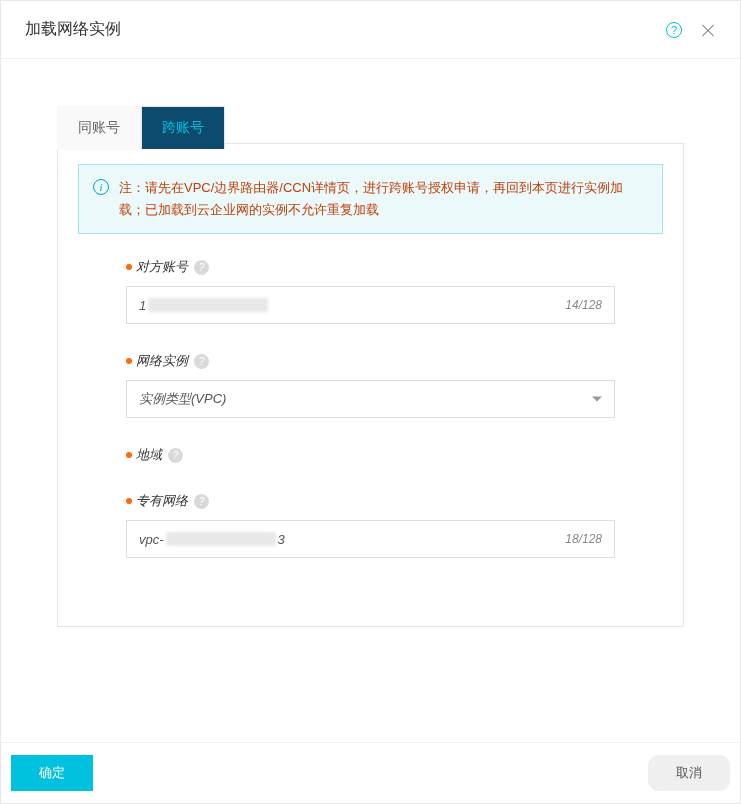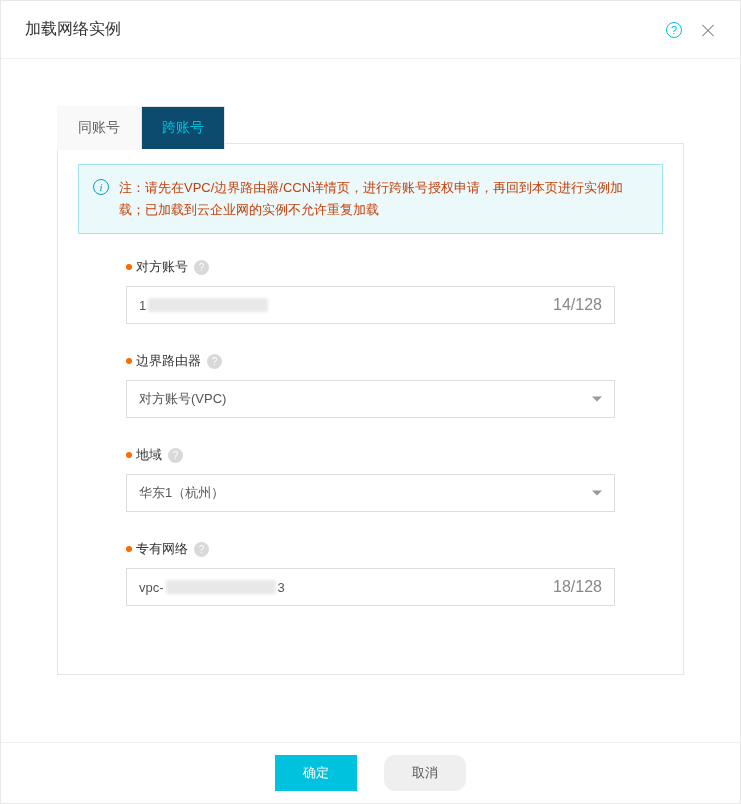--- a/index.html
+++ b/index.html
@@ -121,20 +121,21 @@
     .info-text {
       font-size: 13px;
       color: #c2410c;
       line-height: 1.7;
     }
     .form {
       padding: 0 48px 20px;
     }
     .form-row {
       margin-bottom: 28px;
+      font-style: italic;
     }
     .label-row {
       display: flex;
       align-items: center;
       gap: 4px;
       margin-bottom: 10px;
     }
     .required-dot {
       width: 6px;
       height: 6px;
@@ -176,21 +177,21 @@
     }
     .input-display {
       flex: 1;
       font-size: 13px;
       color: #555;
       display: flex;
       align-items: center;
       gap: 2px;
     }
     .counter {
-      font-size: 16px;
+      font-size: 12px;
       color: #888;
     }
     .select-wrap {
       display: flex;
       align-items: center;
       justify-content: space-between;
       border: 1px solid #ddd;
       padding: 0 12px;
       height: 38px;
       background: #fff;
@@ -203,21 +204,21 @@
     .chevron {
       width: 0;
       height: 0;
       border-left: 5px solid transparent;
       border-right: 5px solid transparent;
       border-top: 6px solid #999;
       transform: scaleY(0.8);
     }
     .modal-footer {
       display: flex;
-      justify-content: center;
+      justify-content: space-between;
       gap: 17px;
       padding: 12px 10px;
       border-top: 1px solid #f0f0f0;
     }
     .btn {
       border: none;
       padding: 0 28px;
       height: 36px;
       font-size: 13px;
       cursor: pointer;
@@ -270,38 +271,34 @@
               <span>1</span>
                 <span class="redacted" style="width:120px"></span>
             </div>
             <span class="counter">14/128</span>
           </div>
         </div>
 
         <div class="form-row">
           <div class="label-row">
             <span class="required-dot"></span>
-            <span class="label">边界路由器</span>
+            <span class="label">网络实例</span>
             <span class="hint-icon">?</span>
           </div>
           <div class="select-wrap">
-            <span class="select-value">对方账号(VPC)</span>
+            <span class="select-value">实例类型(VPC)</span>
             <span class="chevron"></span>
           </div>
         </div>
 
         <div class="form-row">
           <div class="label-row">
             <span class="required-dot"></span>
             <span class="label">地域</span>
             <span class="hint-icon">?</span>
-          </div>
-          <div class="select-wrap">
-            <span class="select-value">华东1（杭州）</span>
-            <span class="chevron"></span>
           </div>
         </div>
 
         <div class="form-row">
           <div class="label-row">
             <span class="required-dot"></span>
             <span class="label">专有网络</span>
             <span class="hint-icon">?</span>
           </div>
           <div class="input-wrap">

